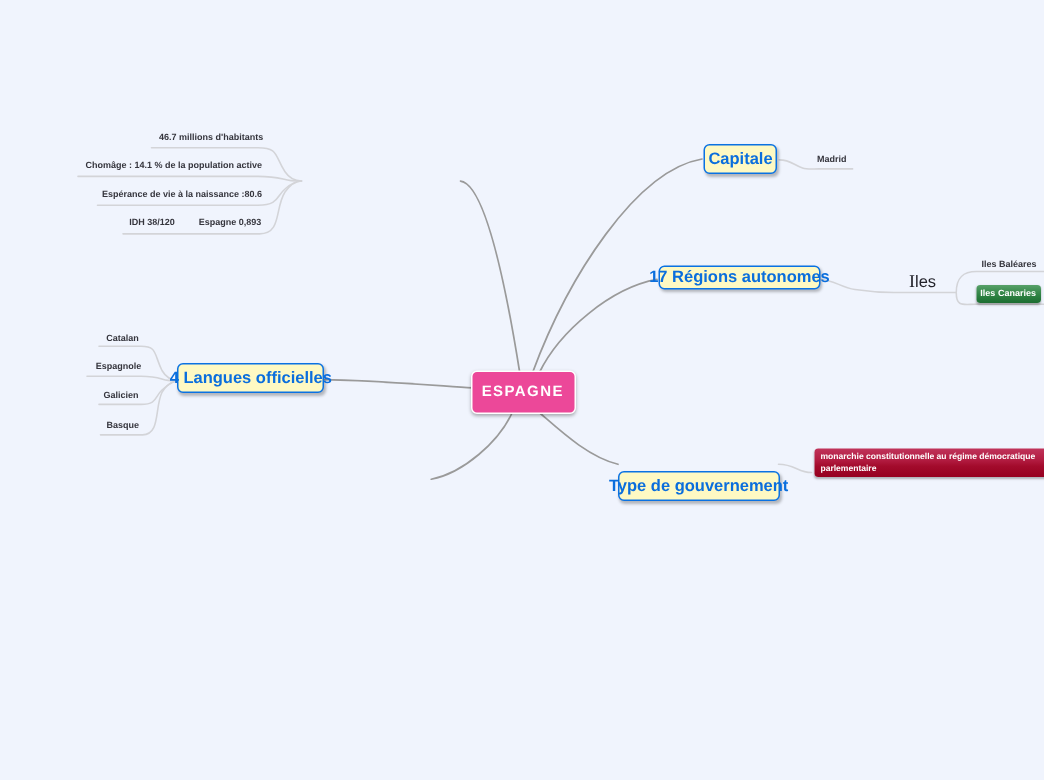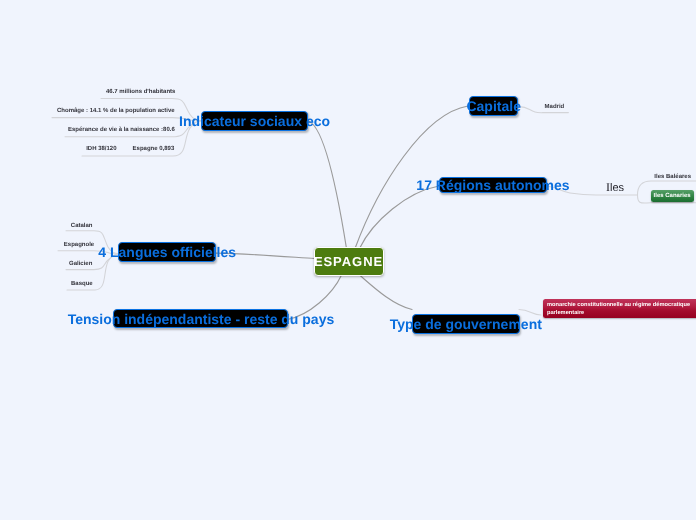--- a/index.html
+++ b/index.html
@@ -2,26 +2,26 @@
 <html><head>
 <meta charset="utf-8">
 <style>
   html,body{margin:0;padding:0;}
   body{width:696px;height:520px;background:#f0f4fd;overflow:hidden;
        font-family:"Liberation Sans",sans-serif;
        -webkit-font-smoothing:antialiased;text-rendering:geometricPrecision;}
   #canvas{position:relative;width:696px;height:520px;will-change:transform;}
   svg.links{position:absolute;left:0;top:0;width:696px;height:520px;}
   .node{position:absolute;box-sizing:border-box;white-space:pre;}
-  .nb{border:1.7px solid #0a72e3;background:#000000;border-radius:4px;
-      color:#0a6edd;font-weight:bold;font-size:14px;
+  .nb{border:1.7px solid #0a72e3;background:#fef9c3;border-radius:4px;
+      color:#0a6edd;font-weight:bold;font-size:11px;
       display:flex;align-items:center;justify-content:center;
       box-shadow:1px 1.5px 2px rgba(0,0,0,.26);}
-  .nroot{background:#4d7c0f;border:1.5px solid #fff;border-radius:4px;
-      color:#fff;font-weight:bold;font-size:13px;letter-spacing:.95px;
+  .nroot{background:#ec4899;border:1.5px solid #fff;border-radius:4px;
+      color:#fff;font-weight:bold;font-size:10px;letter-spacing:.95px;
       display:flex;align-items:center;justify-content:center;
       box-shadow:0 1px 2.5px rgba(0,0,0,.3);}
   .ntext{color:#35353d;font-size:6px;font-weight:bold;display:flex;align-items:center;}
   .nbig{color:#23232b;font-size:11px;display:flex;align-items:center;}
   .nbig .serif-i{font-family:"Liberation Serif",serif;font-size:12px;}
   .ngreen{background:linear-gradient(180deg,#58a169 0%,#3d8d50 35%,#2c8040 62%,#1c6d31 100%);
       border-radius:2.5px;color:#fff;
       font-size:6px;font-weight:bold;
       display:flex;align-items:center;justify-content:center;
       box-shadow:0 1px 1.5px rgba(0,0,0,.3);}
@@ -55,21 +55,20 @@
       <path d="M519,309.5 C530,309.5 532,315 541,315"></path>
       <path d="M66,230.8 L94,230.8 C105,230.8 102.5,236 108,247 C110.5,251.5 114,253.6 119,253.8"></path>
       <path d="M58,250.8 L94,250.8 C106,250.8 107,252.9 112,253.6 C115,254 116,253.8 119,253.8"></path>
       <path d="M66,269.6 L94,269.6 C105,269.6 103,264.5 108,260 C112,256.3 115,253.9 119,253.8"></path>
       <path d="M67,289.9 L95,289.9 C107,289.9 103,272 108,261.5 C111.5,256 115,253.9 119,253.8"></path>
     </g>
   </svg>
 
   <div class="node nroot" style="left:313.5px;top:246.5px;width:70px;height:29px">ESPAGNE</div>
 
-  <div class="node nb" style="left:201.4px;top:111.2px;width:106.3px;height:19.9px">Indicateur sociaux eco</div>
   <div class="node ntext" style="left:106px;top:85px;height:13px">46.7 millions d'habitants</div>
   <div class="node ntext" style="left:57px;top:104px;height:13px">Chomâge : 14.1 % de la population active</div>
   <div class="node ntext" style="left:68px;top:123.5px;height:13px">Espérance de vie à la naissance :80.6</div>
   <div class="node ntext" style="left:86.2px;top:142.5px;height:13px"><span>IDH 38/120</span><span style="display:inline-block;width:16px"></span><span>Espagne 0,893</span></div>
 
   <div class="node nb" style="left:469.4px;top:96px;width:48.6px;height:20px">Capitale</div>
   <div class="node ntext" style="left:544.6px;top:100.3px;height:13px">Madrid</div>
 
   <div class="node nb" style="left:439.4px;top:176.6px;width:107.2px;height:16px">17 Régions autonomes</div>
   <div class="node nbig" style="left:606px;top:181px;height:13px"><span class="serif-i">I</span><span>les</span></div>
@@ -78,14 +77,13 @@
 
   <div class="node nb" style="left:412px;top:314px;width:107.5px;height:20px">Type de gouvernement</div>
   <div class="node nred" style="left:542.8px;top:299.4px;width:166px;height:18.2px">monarchie constitutionnelle au régime démocratique parlementaire</div>
 
   <div class="node nb" style="left:118.3px;top:242px;width:97.8px;height:19.9px">4 Langues officielles</div>
   <div class="node ntext" style="left:70.8px;top:219px;height:13px">Catalan</div>
   <div class="node ntext" style="left:63.8px;top:238.2px;height:13px">Espagnole</div>
   <div class="node ntext" style="left:69px;top:257.8px;height:13px">Galicien</div>
   <div class="node ntext" style="left:71px;top:277px;height:13px">Basque</div>
 
-  <div class="node nb" style="left:113.4px;top:308.6px;width:175.1px;height:19.9px">Tension indépendantiste - reste du pays</div>
 </div>
 
 </body></html>

